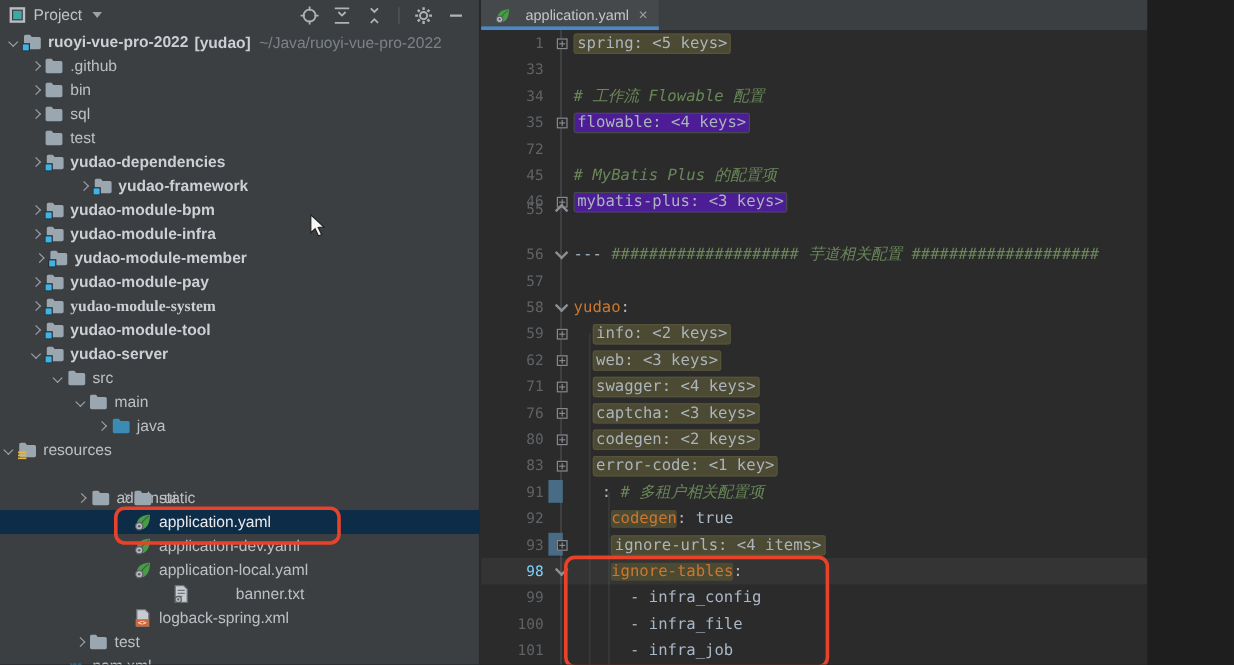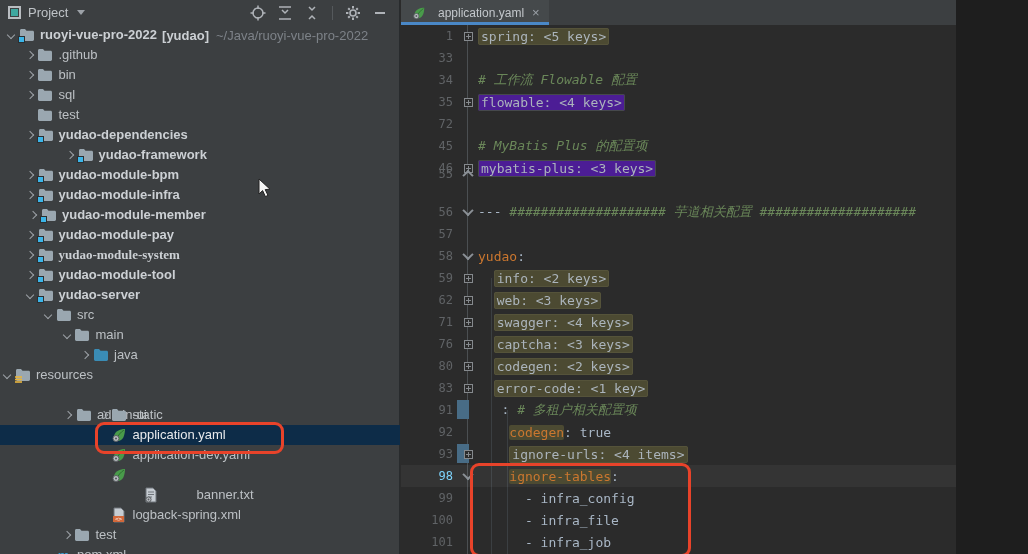--- a/index.html
+++ b/index.html
@@ -389,20 +389,21 @@
         <div class="tree-row" style="top: 440px; padding-left: 96.5px;">
           <span class="tchev"></span>
           <span class="ticon">
             <svg width="16" height="16" viewBox="0 0 16 16">
               <path d="M14 2 C9 2 4 4 3 9 C2.4 12 4 14 7 14 C11.5 14 14 9 14 2 Z" fill="#499b4a"></path>
               <path d="M13 3 C10 5 7 8 5 13" stroke="#2e6e30" stroke-width="1" fill="none"></path>
               <circle cx="5" cy="11.5" r="3" fill="#b9bdc1" stroke="#5a5e62" stroke-width="1"></circle>
               <circle cx="5" cy="11.5" r="1.1" fill="#5a5e62"></circle>
             </svg>
           </span>
+          <span class="tlabel">application-local.yaml</span>
         </div>
         <div class="tree-row" style="top: 460px; padding-left: 96.5px; gap: 32px;">
           <span class="tchev"></span>
           <span class="ticon">
             <svg width="14" height="16" viewBox="0 0 14 16">
               <path d="M2 1 L9 1 L12 4 L12 15 L2 15 Z" fill="#c6ccd2" stroke="#6f747a" stroke-width="1"></path>
               <g stroke="#6f747a" stroke-width="1">
                 <line x1="4" y1="5" x2="10" y2="5"></line>
                 <line x1="4" y1="7.5" x2="10" y2="7.5"></line>
                 <line x1="4" y1="10" x2="8" y2="10"></line>

